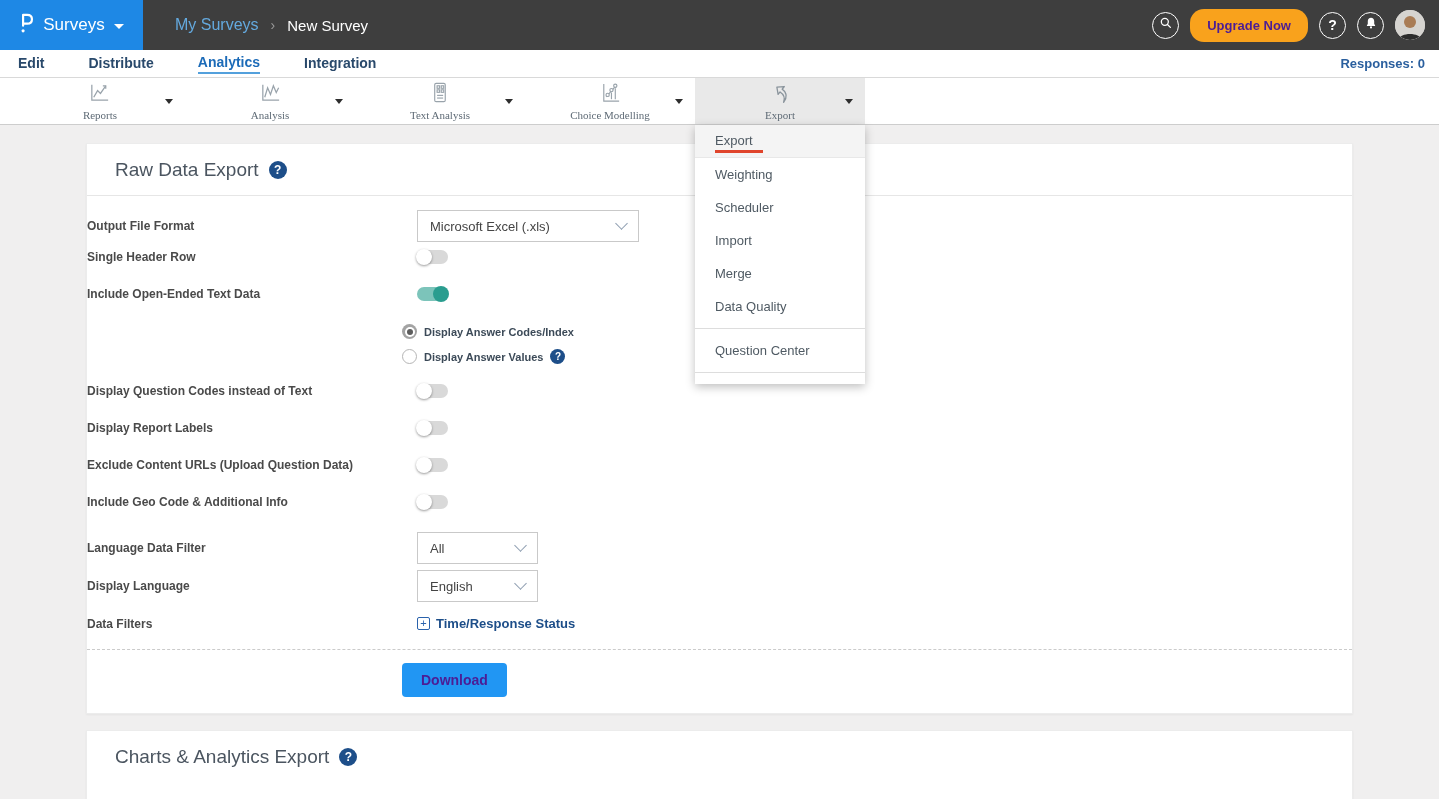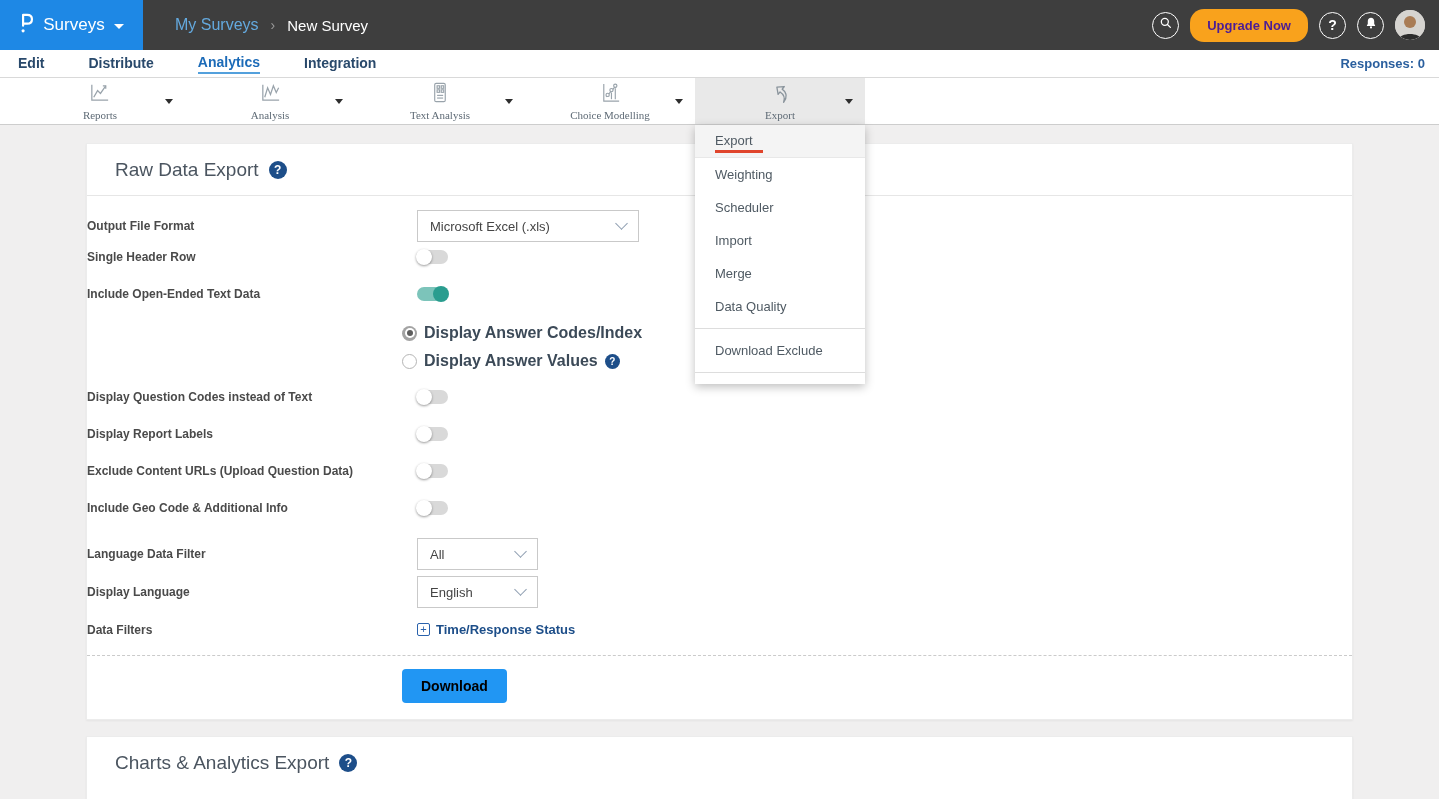--- a/index.html
+++ b/index.html
@@ -88,30 +88,30 @@
   .toggle.on::after { content:""; position:absolute; right:-1px; top:-1px; width:16px; height:16px;
     border-radius:50%; background:#2a9d8f; }
 
   .radio-block { margin-left:315px; display:flex; flex-direction:column; gap:10px; }
   .radio-row { display:flex; align-items:center; gap:7px; cursor:pointer; }
   .radio { width:15px; height:15px; border-radius:50%; position:relative; flex:0 0 auto; }
   .radio.sel { background:#a3a3a3; }
   .radio.sel::after { content:""; position:absolute; inset:2.5px; border-radius:50%; background:#fff; }
   .radio.sel::before { content:""; position:absolute; inset:4.5px; border-radius:50%; background:#5d5d5d; z-index:1; }
   .radio.unsel { background:#fff; border:1px solid #b5b5b5; }
-  .radio-label { font-size:16px; font-weight:bold; color:#3c4a58; }
+  .radio-label { font-size:11px; font-weight:bold; color:#3c4a58; }
 
   .link-row { display:flex; align-items:center; gap:6px; cursor:pointer; }
   .plus-box { width:13px; height:13px; border:1px solid #2a62ac; color:#2a62ac; font-size:11px;
     line-height:11px; display:flex; align-items:center; justify-content:center; border-radius:2px; }
   .link-text { color:#1d4e89; font-size:13px; font-weight:bold; }
 
   .dashed { border-top:1px dashed #cbcbcb; margin-top:18px; }
   .download-wrap { padding:13px 0 16px 315px; }
-  .download-btn { background:#2196f3; border:none; color:#000000; font-size:14px; font-weight:bold;
+  .download-btn { background:#2196f3; border:none; color:#4c1d95; font-size:14px; font-weight:bold;
     padding:9px 19px; border-radius:4px; cursor:pointer; font-family:inherit; }
 
   .card-gap { height:16px; }
   .card.second { height:120px; }
 </style>
 </head>
 <body>
 
 <div class="topbar">
   <div class="logo-area">
@@ -255,21 +255,21 @@
     <span>Import</span>
   </div>
   <div class="menu-item">
     <span>Merge</span>
   </div>
   <div class="menu-item">
     <span>Data Quality</span>
   </div>
   <div class="menu-divider"></div>
   <div class="menu-item">
-    <span>Download Exclude</span>
+    <span>Question Center</span>
   </div>
   <div class="menu-divider"></div>
   <div class="menu-pad"></div>
 </div>
 
 <div class="content">
 
   <div class="card">
     <div class="card-header">
       <span class="card-title">Raw Data Export</span>

